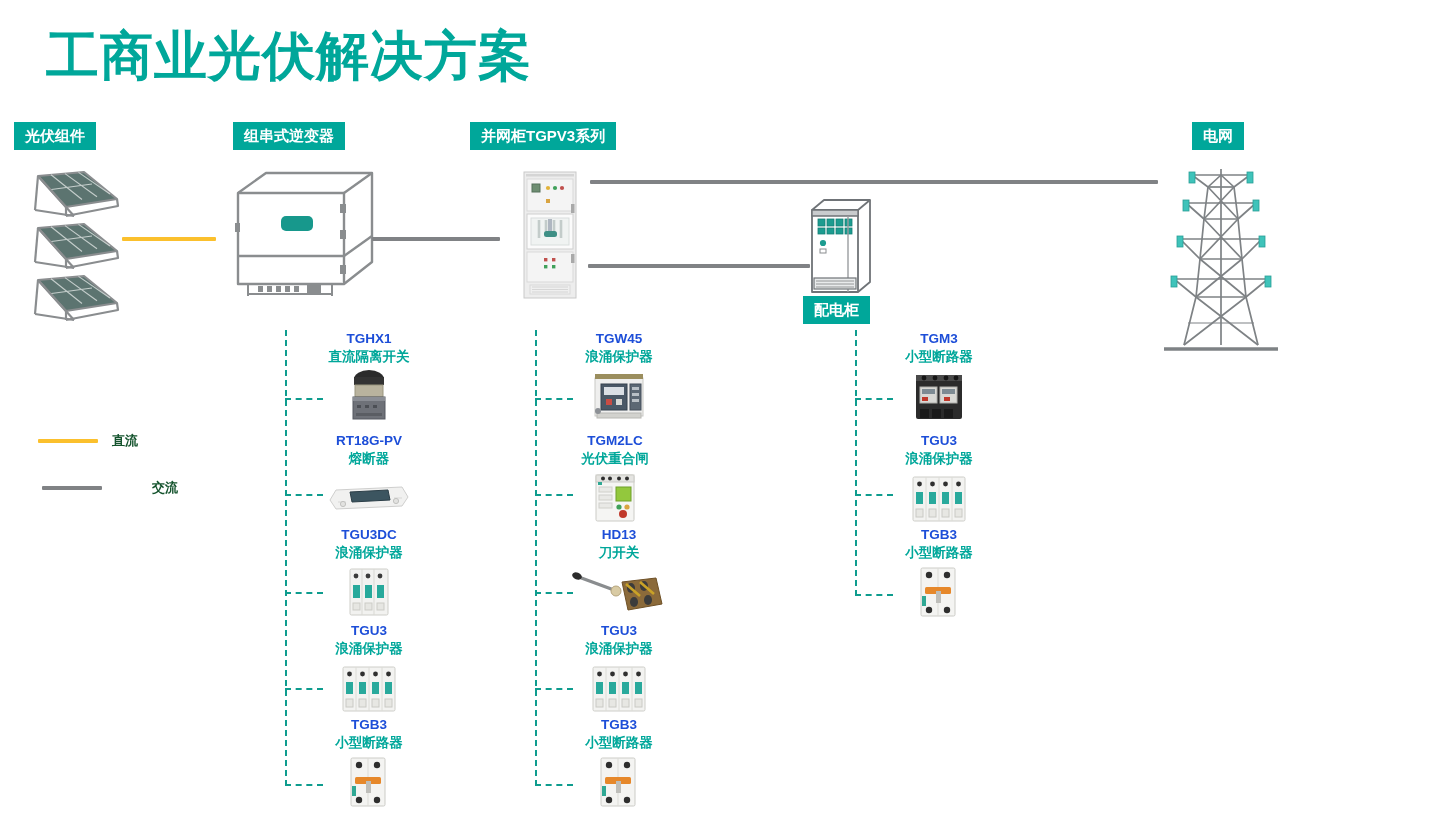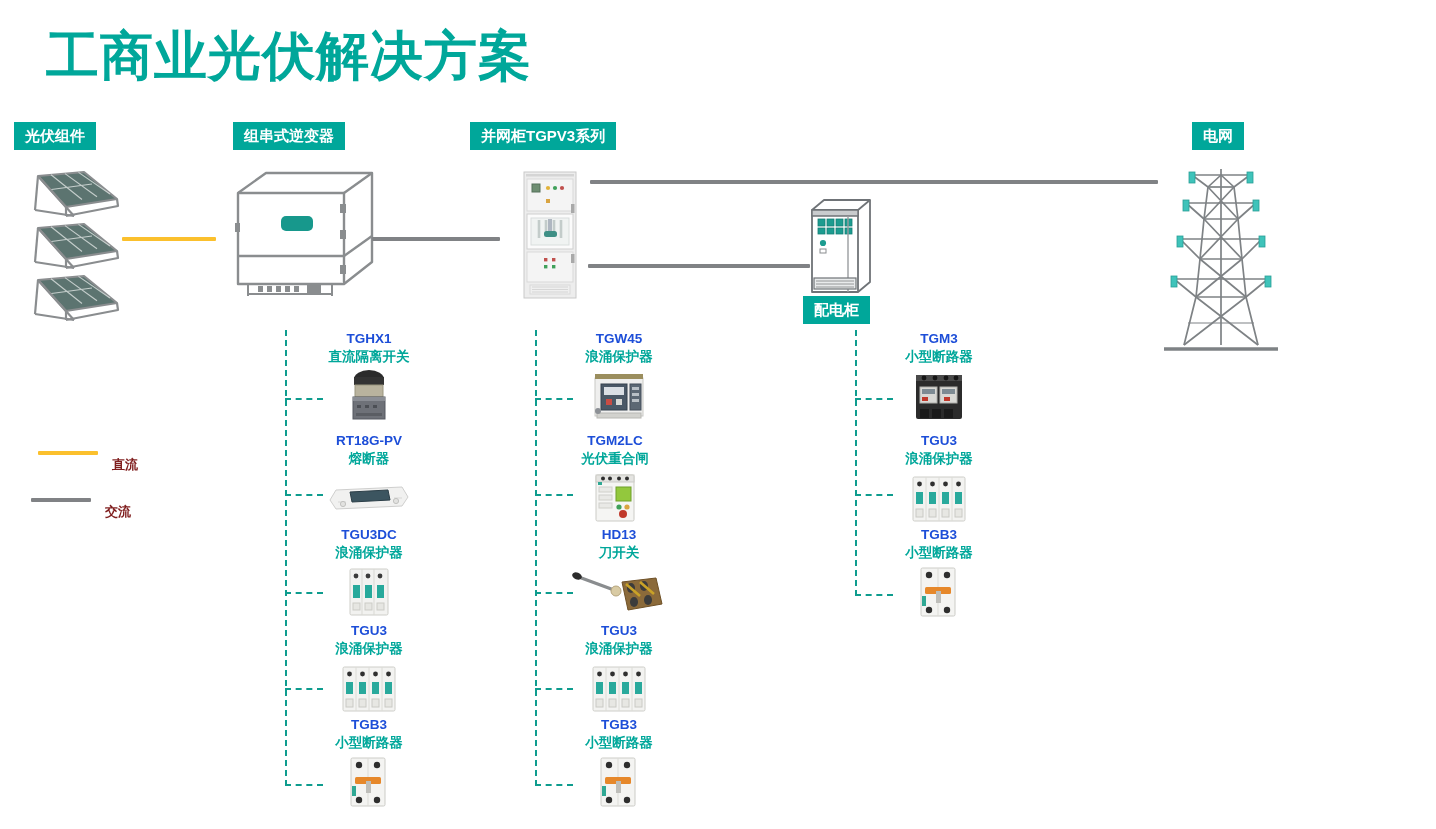--- a/index.html
+++ b/index.html
@@ -27,23 +27,22 @@
   }
 
   
   .line-dc{background:#FBC02D;height:4px;border-radius:1px;}
   .line-ac{background:#808285;height:4px;border-radius:1px;}
 
   
   .legend-row{display:flex;align-items:center;}
   .legend-swatch{width:60px;height:4px;border-radius:1px;}
   .legend-label{
-    margin-left:14px;font-size:13px;font-weight:bold;color:#7f1d1d;
+    margin-left:14px;font-size:13px;font-weight:bold;color:#14532d;
     white-space:nowrap;
-    margin-top:24px;
   }
 
   
   .col{position:absolute;}
   .col-spine{
     position:absolute;left:0;top:0;width:0;
     border-left:2px dashed #0E9C8E;
   }
   .branch{
     position:absolute;height:0;width:38px;
@@ -273,21 +272,21 @@
       <rect x="13" y="113" width="6" height="11"></rect>
         <rect x="107" y="113" width="6" height="11"></rect>
     </g>
   </svg>
 </div>
 
 <div class="abs legend-row" style="left:38px;top:432px;">
   <span class="legend-swatch" style="background:#FBC02D;"></span>
   <span class="legend-label">直流</span>
 </div>
-<div class="abs legend-row" style="left:31px;top:479px;">
+<div class="abs legend-row" style="left:42px;top:479px;gap:36px;">
   <span class="legend-swatch" style="background:#808285;"></span>
   <span class="legend-label">交流</span>
 </div>
 
 <div class="col" style="left:285px;top:330px;">
   <div class="col-spine" style="height:456px;"></div>
 
   <div class="branch" style="left:0;top:68px;"></div>
   <div class="branch" style="left:0;top:164px;"></div>
   <div class="branch" style="left:0;top:262px;"></div>

